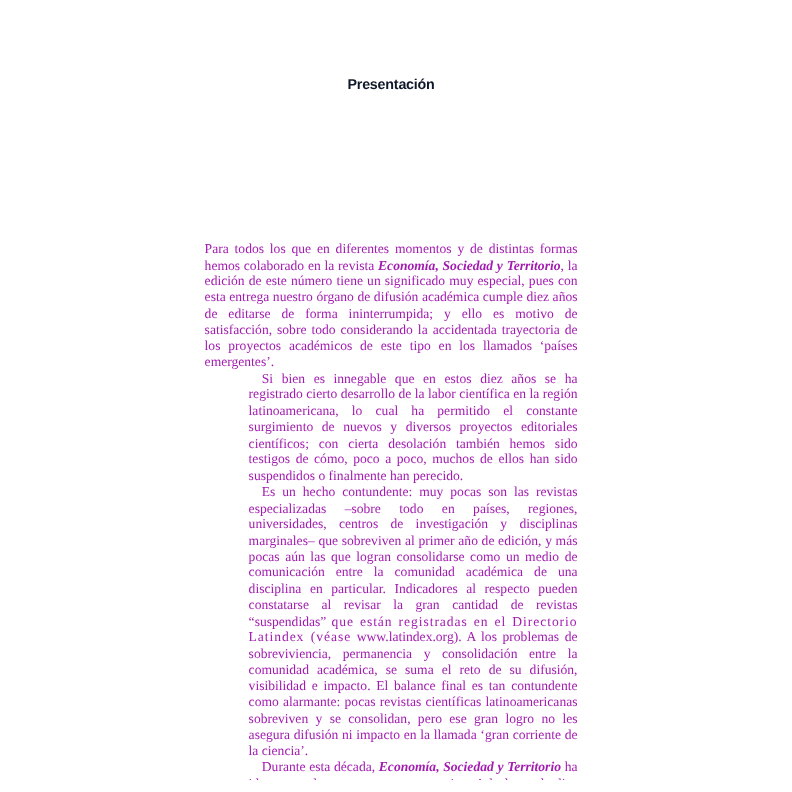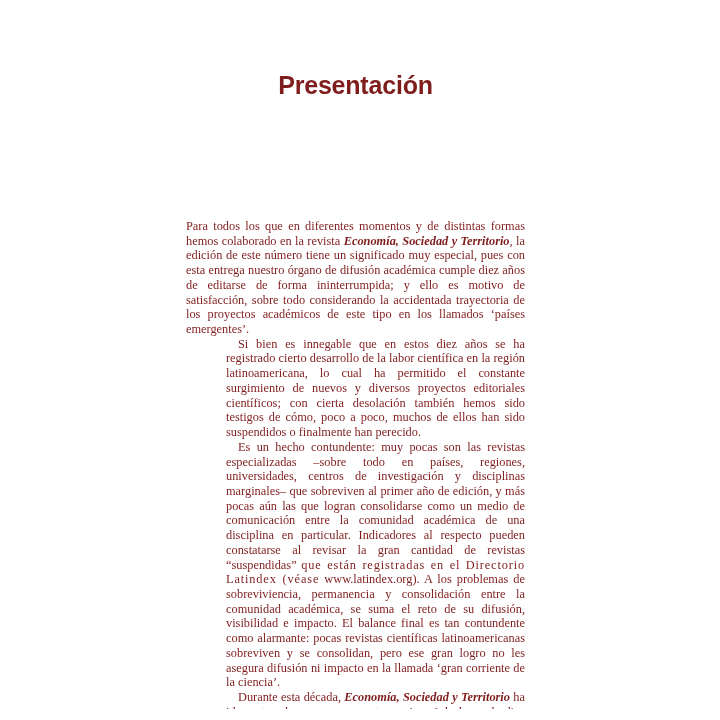--- a/index.html
+++ b/index.html
@@ -23,42 +23,42 @@
   }
 
   .page-title {
     position: absolute;
     left: 186px;
     top: 56px;
     width: 339px;
     text-align: center;
     font-family: "Liberation Sans", "DejaVu Sans", sans-serif;
     font-weight: bold;
-    font-size: 25px;
+    font-size: 13px;
     letter-spacing: -0.2px;
-    color: #7f1d1d;
+    color: #0f172a;
     line-height: 24px;
   }
 
   .text-column {
     position: absolute;
     left: 186px;
     top: 219px;
     width: 339px;
     height: 490px;
     overflow: hidden;
   }
 
   .para {
     margin: 0;
     font-size: 12.35px;
     line-height: 14.72px;
     text-align: justify;
     text-justify: inter-word;
-    color: #7f1d1d;
+    color: #a21caf;
     hyphens: manual;
     -webkit-hyphens: manual;
   }
 
   .para + .para {
     text-indent: 12px;
     margin-left: 40px;
   }
 
   .para .jtitle {

